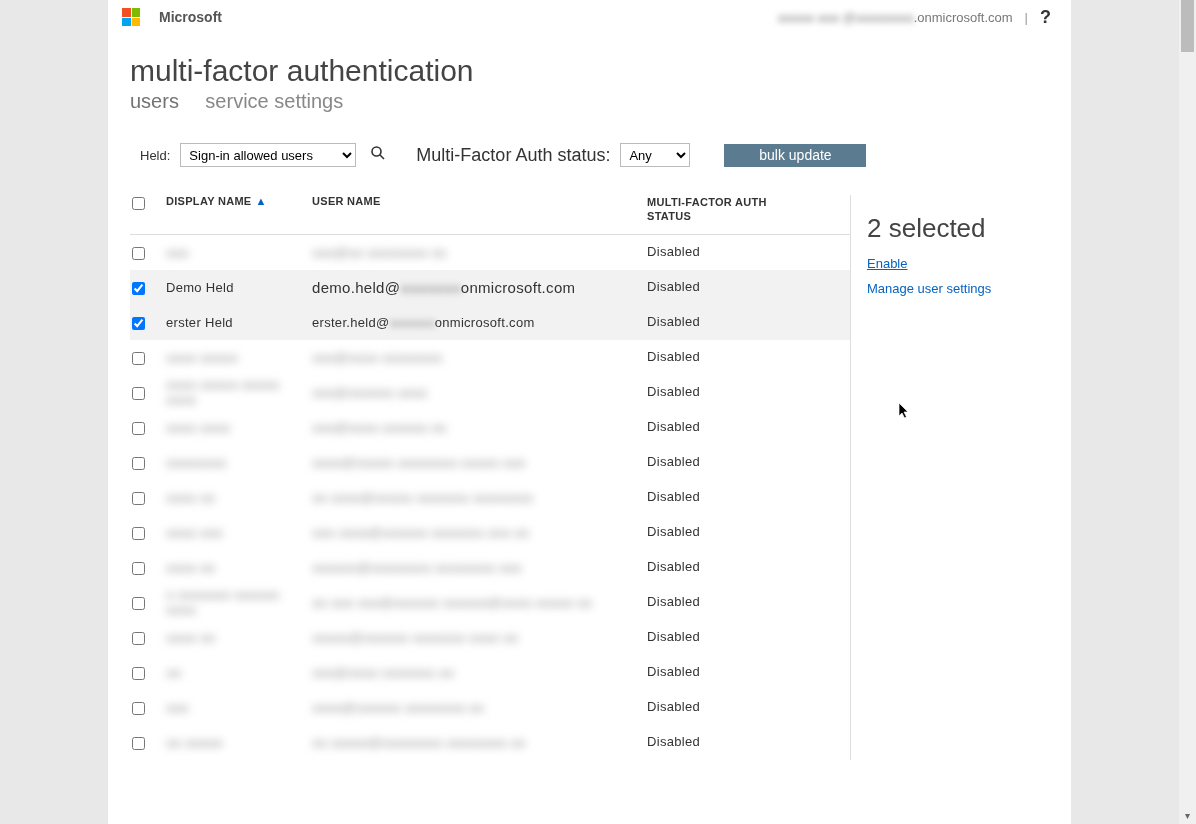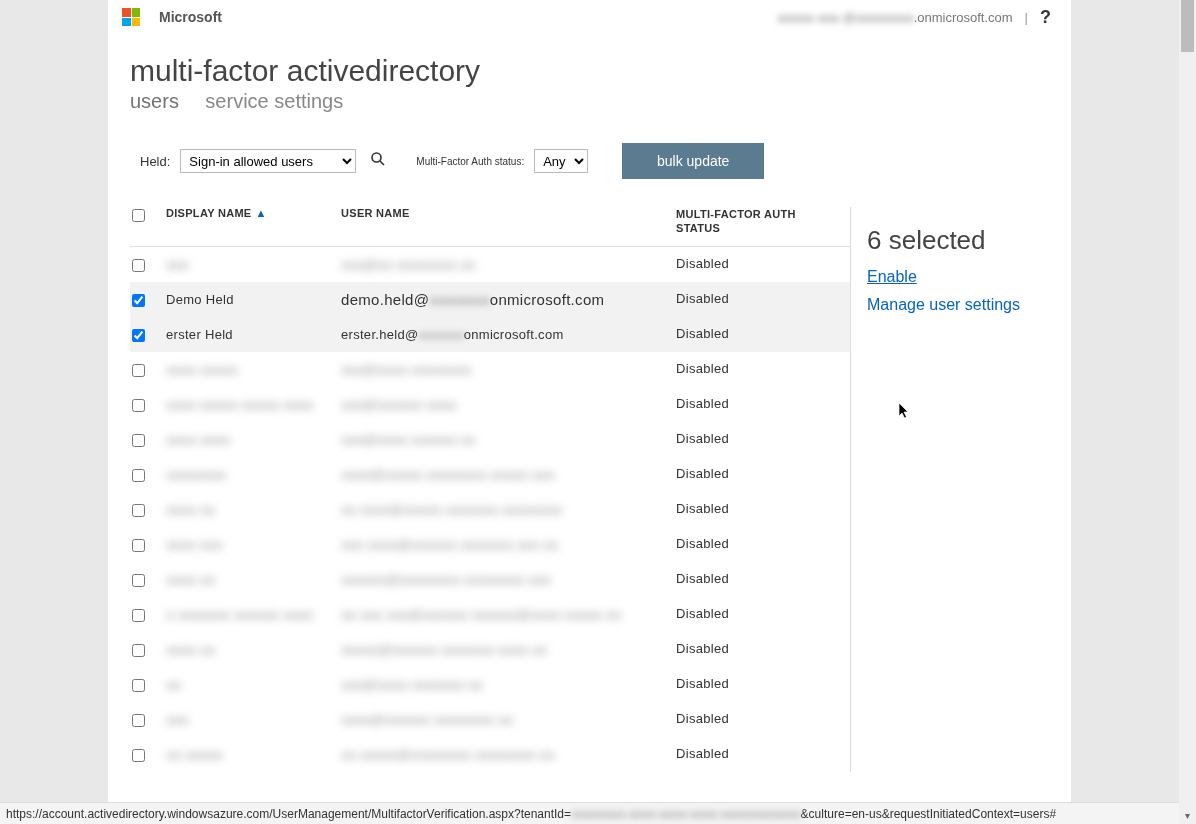--- a/index.html
+++ b/index.html
@@ -27,42 +27,42 @@
   .title { font-size: 30px; font-weight: 300; color: #444; letter-spacing: 0px; }
   .tabs { margin-top: 2px; }
   .tab { font-size: 20px; font-weight: 400; color: #888; margin-right: 22px; cursor:pointer; }
   .tab.active { color: #737373; }
   .intro { margin-top: 24px; font-size: 13px; color: #333; }
   .intro a { color: #0563c1; text-decoration: none; }
   .filters { margin-top: 30px; display:flex; align-items:center; gap:10px; padding-left:10px;}
   .filters label { font-size: 13px; color:#333; }
   select { font-family: inherit; font-size: 13px; height: 24px; border:1px solid #bbb; padding: 0 4px; background:#fff;}
   #view-select { width: 176px; }
-  #mfa-select { width: 54px; }
+  #mfa-select { width: 70px; }
   .search-icon { font-size: 16px; color:#333; margin: 0 4px; cursor:pointer;}
-  .mfa-label { font-size:10px; color:#333; margin-left: 16px;}
-  .bulk-btn { margin-left: 24px; background: #5b7b90; color: #fff; border: none; height: 36px; width: 142px; font-size: 14px; cursor:pointer;}
+  .mfa-label { font-size:18px; color:#333; margin-left: 16px;}
+  .bulk-btn { margin-left: 24px; background: #5b7b90; color: #fff; border: none; height: 23px; width: 142px; font-size: 14px; cursor:pointer;}
   .table-wrap { margin-top: 28px; display:flex; }
   .table-area { flex: 0 0 720px; }
   .table-head { display:flex; align-items:flex-start; border-bottom:1px solid #ddd; padding-bottom:10px; padding-left:2px;}
   .col-chk { width: 34px; display:flex; justify-content:flex-start; padding-top:2px;}
-  .col-name { width: 175px; font-size:11px; font-weight:700; color:#333; letter-spacing:0.3px; display:flex; align-items:flex-end; gap:4px;}
+  .col-name { width: 146px; font-size:11px; font-weight:700; color:#333; letter-spacing:0.3px; display:flex; align-items:flex-end; gap:4px;}
   .col-user { width: 335px; font-size:11px; font-weight:700; color:#333; letter-spacing:0.3px;}
   .col-status { width: 160px; font-size:11px; font-weight:700; color:#333; letter-spacing:0.3px; line-height:1.3;}
   .sort-arrow { color:#0563c1; font-size:11px;}
   .row { display:flex; align-items:center; height:35px; padding-left:2px; font-size:13px; color:#333;}
   .row.selected { background:#f2f2f2; }
   .row .col-chk input { cursor:pointer; }
   .blurred-text { filter: blur(4px); color:#999; user-select:none;}
   .blurred-mid { filter: blur(3px); color:#999; user-select:none;}
   .side-panel { flex:1; border-left:1px solid #ddd; padding: 18px 0 0 16px; margin-top:0;}
   .sel-title { font-size: 26px; font-weight: 300; color:#444; }
   .qs-title { margin-top: 42px; font-size: 19px; font-weight:400; color:#555;}
   .qs-links { margin-top: 12px; }
-  .qs-links a { display:block; font-size:16px; color:#0563c1; text-decoration:none; margin-bottom:10px;}
+  .qs-links a { display:block; font-size:13px; color:#0563c1; text-decoration:none; margin-bottom:10px;}
   .qs-links a.enable { text-decoration:underline; }
   .cursor { position:absolute; left: 898px; top: 402px; font-size:15px; color:#000; pointer-events:none; z-index:100;}
   .status-bar { position:absolute; left:0; bottom:0; width:1179px; height:22px; background:#f4f4f4; border-top:1px solid #ddd; font-size:12px; color:#333; display:flex; align-items:center; padding-left:6px; z-index:50;}
   .status-bar .blurred { filter: blur(3px); color:#999;}
   input[type=checkbox]{ width:13px; height:13px; }
 </style>
 </head>
 <body>
 
 <div class="viewport">
@@ -82,21 +82,21 @@
       <div class="header-right">
         <span class="header-email">
           <span class="blurred">aaaaa aaa @aaaaaaaa</span><span>.onmicrosoft.com</span>
         </span>
         <span class="header-sep">|</span>
         <span class="help-icon">?</span>
       </div>
     </div>
 
     <div class="content">
-      <h1 class="title">multi-factor activedirectory</h1>
+      <h1 class="title">multi-factor authentication</h1>
       <div class="tabs">
         <span class="tab active">users</span>
         <span class="tab">service settings</span>
       </div>
 
 
       <div class="filters">
         <label>Held:</label>
         <select id="view-select">
           <option>Sign-in allowed users</option>
@@ -271,39 +271,34 @@
                 <div class="col-name" style="font-size: 13px; font-weight: 400;">
                   <span class="blurred-text">aa aaaaa</span>
                 </div>
                 <div class="col-user" style="font-size: 13px; font-weight: 400;"><span class="blurred-text">aa aaaaa@aaaaaaaa aaaaaaaa aa</span></div>
                 <div class="col-status" style="font-size: 13px; font-weight: 400;">Disabled</div>
               </div>
             </div>
         </div>
 
         <div class="side-panel">
-          <div class="sel-title">6 selected</div>
+          <div class="sel-title">2 selected</div>
           <div class="qs-links">
             <a href="#" class="enable">Enable</a>
             <a href="#">Manage user settings</a>
           </div>
         </div>
       </div>
     </div>
   </div>
 
   <div class="cursor">
     <svg width="14" height="18" viewBox="0 0 14 18">
         <path d="M1 1 L1 14 L4 11 L6.5 16 L8.5 15 L6 10 L10 10 Z" fill="#000" stroke="#fff" stroke-width="0.7"></path>
       </svg>
   </div>
 
-  <div class="status-bar">
-    <span>https://account.activedirectory.windowsazure.com/UserManagement/MultifactorVerification.aspx?tenantId=</span>
-      <span class="blurred">aaaaaaaa-aaaa-aaaa-aaaa-aaaaaaaaaaaa</span>
-      <span>&amp;culture=en-us&amp;requestInitiatedContext=users#</span>
-  </div>
 
   <div class="scroll-outer">
     <div class="scroll-thumb"></div>
     <div class="scroll-arrow-down">▾</div>
   </div>
 </div>
 
 </body></html>

